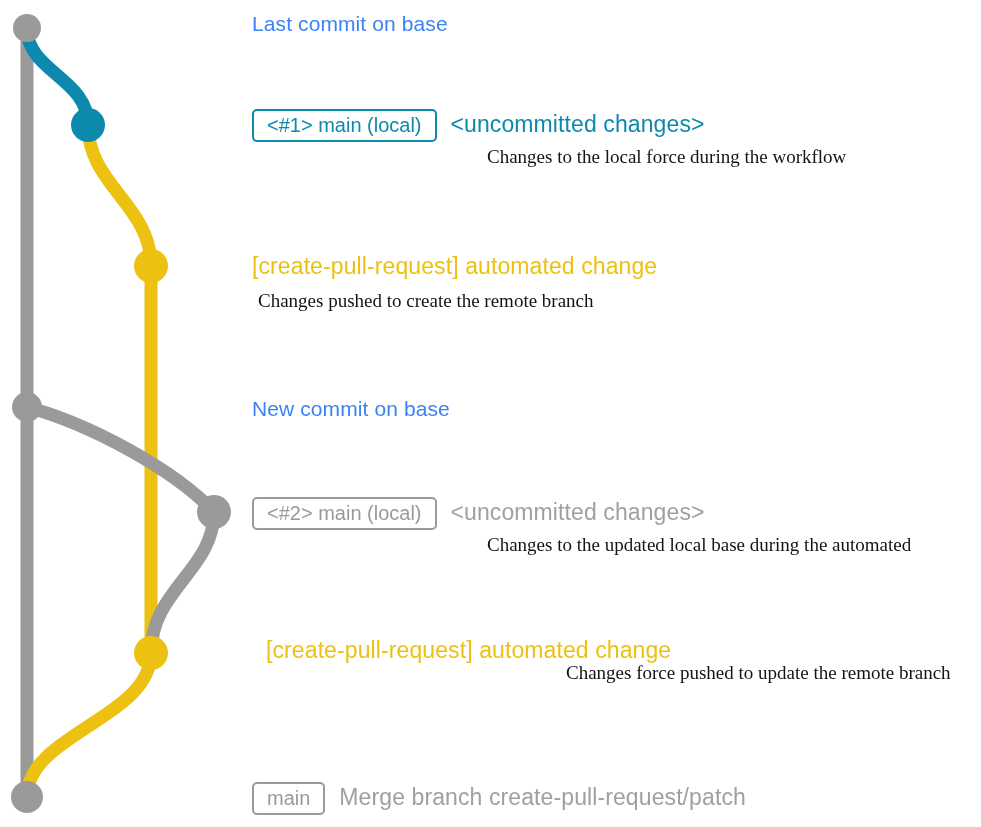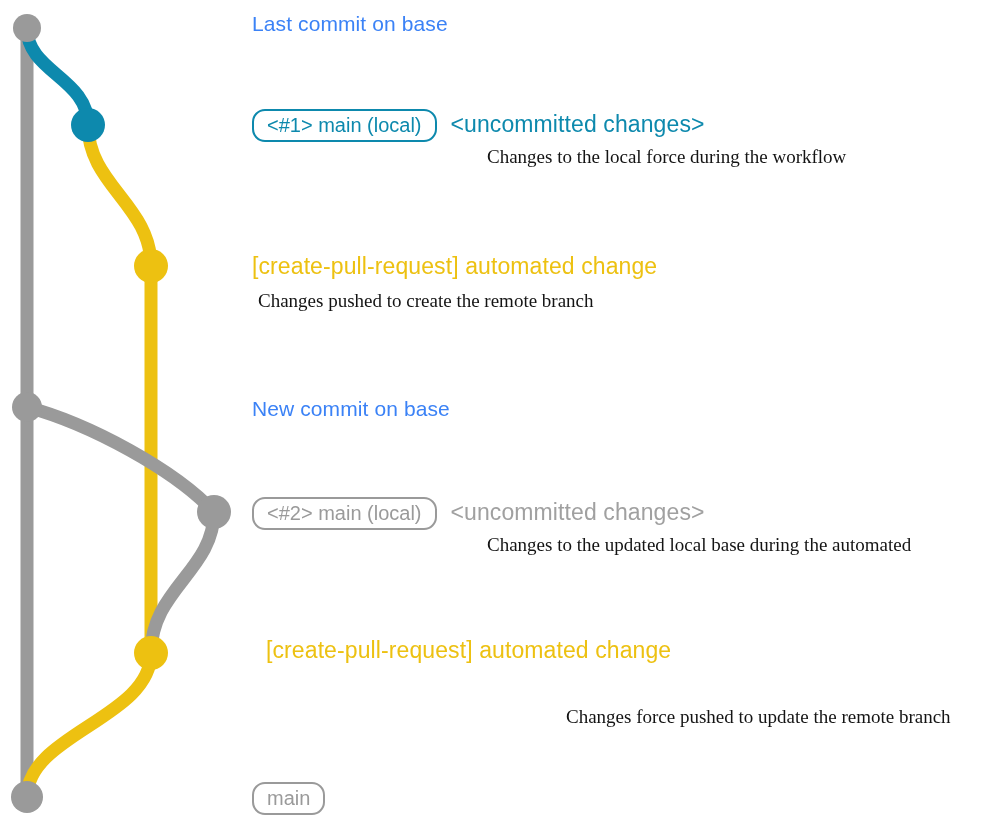--- a/index.html
+++ b/index.html
@@ -38,21 +38,21 @@
     font-size: 21px;
     color: #3b82f6;
     white-space: nowrap;
     letter-spacing: 0.1px;
   }
 
   
   .badge {
     display: inline-block;
     border: 2px solid #9a9a9a;
-    border-radius: 13px;
+    border-radius: 5px;
     padding: 4px 13px 5px 13px;
     font-family: "Liberation Sans", sans-serif;
     font-size: 20px;
     line-height: 1;
     color: #9a9a9a;
     white-space: nowrap;
     background: #ffffff;
   }
   .badge.blue   { border-color: #0d89ad; color: #0d89ad; }
   .badge.yellow { border-color: #e8c01a; color: #e8c01a; }
@@ -138,20 +138,21 @@
   </span>
   <span class="gap"></span>
   <span class="subject gray">&lt;uncommitted changes&gt;</span>
 </div>
 <div class="desc" style="left:487px; top:534px">Changes to the updated local base during the automated</div>
 
 <div class="row" style="top:637px">
   <span class="gap"></span>
   <span class="subject yellow">[create-pull-request] automated change</span>
 </div>
-<div class="desc" style="left:566px; top:706px">Changes force pushed to update the remote branch</div>
+<div class="desc" style="left:566px; top:662px">Changes force pushed to update the remote branch</div>
 
 <div class="row" style="top:782px">
   <span class="pill-wrap">
     <span class="badge gray">main</span>
   </span>
   <span class="gap"></span>
+  <span class="subject gray">Merge branch create-pull-request/patch</span>
 </div>
 
 </body></html>

